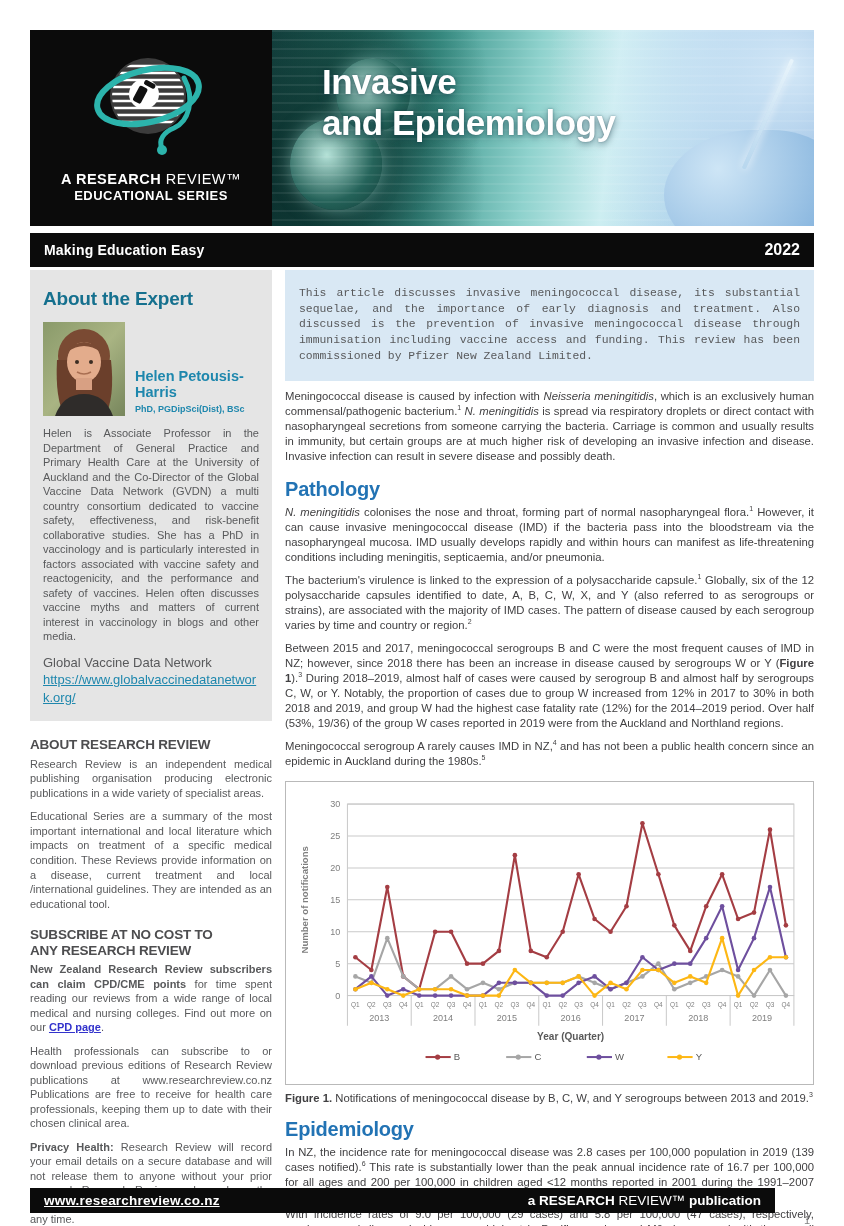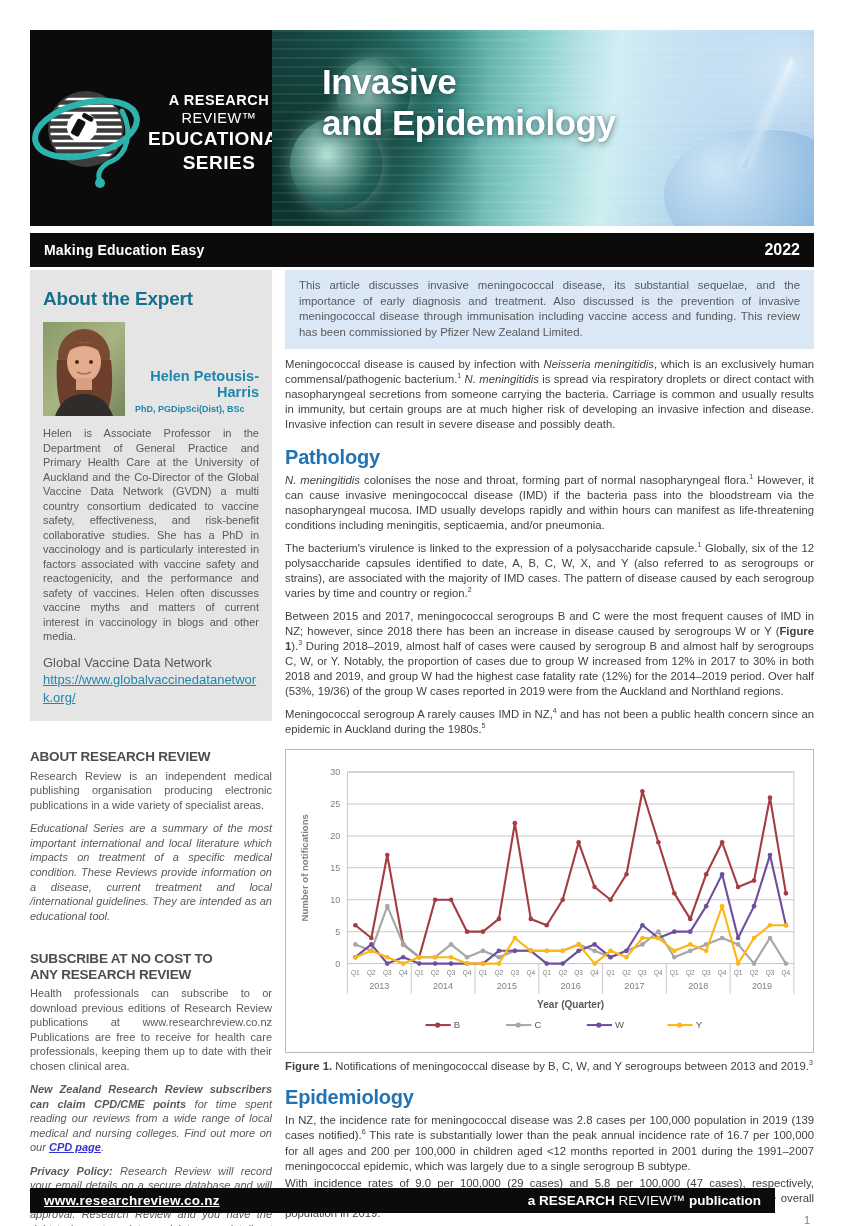--- a/index.html
+++ b/index.html
@@ -1,25 +1,25 @@
 <!DOCTYPE html>
 <html><head>
 <meta charset="utf-8">
 <style>
   * { margin:0; padding:0; box-sizing:border-box; }
   body { width:844px; height:1226px; background:#ffffff; font-family:"Liberation Sans", sans-serif; position:relative; overflow:hidden; color:#414042; }
   .page { position:absolute; inset:0; }
 
   
   .masthead { position:absolute; left:30px; top:30px; width:784px; height:196px; display:flex; background:#0b0b0b; }
-  .mast-left { width:242px; height:100%; background:#0b0b0b; position:relative; display:flex; flex-direction:row; align-items:center; justify-content:flex-start; }
+  .mast-left { width:242px; height:100%; background:#0b0b0b; position:relative; display:flex; flex-direction:column; align-items:center; justify-content:flex-start; }
   .mast-left .logo-wrap { margin-top:18px; }
   .brand-lines { text-align:center; color:#fff; margin-top:10px; line-height:1.25; }
   .brand-lines .l1 { font-size:14.5px; letter-spacing:.5px; }
-  .brand-lines .l2 { font-size:19px; letter-spacing:.5px; font-weight:bold; }
+  .brand-lines .l2 { font-size:13px; letter-spacing:.5px; font-weight:bold; }
   .mast-right { flex:1; position:relative; overflow:hidden;
     background:
       radial-gradient(circle at 6% 78%, rgba(10,45,42,.95) 0%, rgba(10,45,42,.0) 34%),
       radial-gradient(circle at 13% 30%, rgba(25,80,72,.85) 0%, rgba(25,80,72,0) 30%),
       radial-gradient(circle at 96% 20%, rgba(220,238,250,.9) 0%, rgba(220,238,250,0) 45%),
       linear-gradient(97deg, #11393a 0%, #1d5f58 14%, #3d968c 30%, #8fd2cd 48%, #cdeef1 62%, #a9d0e9 76%, #7fb0dc 88%, #6094cf 100%);
   }
   .streaks { position:absolute; inset:0; background:repeating-linear-gradient(180deg, rgba(255,255,255,.14) 0 2px, rgba(255,255,255,0) 2px 9px); opacity:.5; mix-blend-mode:screen; }
   .bacteria { position:absolute; border-radius:50%; background:radial-gradient(circle at 40% 40%, rgba(190,235,225,.95), rgba(40,105,95,.85) 60%, rgba(15,60,55,.9)); box-shadow:0 0 18px rgba(160,220,210,.5); filter:blur(.5px); }
   .b1 { width:92px; height:92px; left:18px; top:88px; }
@@ -36,38 +36,38 @@
   .content { position:absolute; left:30px; top:270px; width:784px; display:flex; gap:13px; }
   .col-left { width:242px; flex:0 0 242px; }
   .col-main { flex:1; min-width:0; }
 
   
   .expert-box { background:#e5e5e5; padding:18px 13px 15px; }
   .expert-box h2 { color:#15708e; font-size:19px; margin-bottom:12px; letter-spacing:-.2px; }
   .expert-head { display:flex; align-items:flex-end; gap:10px; margin-bottom:10px; }
   .expert-photo { width:82px; height:94px; flex:0 0 82px; display:block; }
   .expert-id { padding-bottom:2px; }
-  .expert-name { color:#1e87ad; font-weight:bold; font-size:14.5px; line-height:1.1;text-align:right; }
+  .expert-name { color:#1e87ad; font-weight:bold; font-size:14.5px; line-height:1.1; }
   .expert-creds { color:#1e87ad; font-weight:bold; font-size:9px; margin-top:3px; }
   .sb-text { color:#58595b; font-size:11px; line-height:1.32; text-align:justify; }
-  .sb-text + .sb-text { margin-top:9px;font-style:italic; }
+  .sb-text + .sb-text { margin-top:9px; }
   .gvdn { margin-top:10px; color:#58595b; font-size:13px; line-height:1.35; }
   .gvdn a { color:#1e87ad; text-decoration:underline; word-break:break-all; }
 
-  .sb-section { margin-top:28px; }
+  .sb-section { margin-top:16px; }
   .sb-h { color:#4d4d4f; font-size:13.5px; font-weight:bold; letter-spacing:-.2px; line-height:1.15; margin-bottom:4px; }
   .r-b { font-weight:bold; }
   .r-i { font-style:italic; }
   sup.r-sup { font-size:7px; line-height:0; }
   .r-bluelink { color:#3333cc; font-weight:bold; text-decoration:underline; }
 
   .rr-logo-bottom { margin-top:26px; display:flex; align-items:center; gap:8px; }
 
   
-  .intro-box { background:#d9e8f4; padding:8px 14px; color:#58595b; font-size:11.4px; line-height:1.38; text-align:justify; }
+  .intro-box { background:#d9e8f4; padding:16px 14px; color:#58595b; font-size:11.4px; line-height:1.38; text-align:justify;font-family:Liberation Mono, monospace; }
   .para { font-size:11.3px; line-height:1.33; text-align:justify; color:#414042; margin-top:8px; }
   .sec-h { color:#2273b4; font-size:20px; font-weight:bold; letter-spacing:-.2px; margin:14px 0 4px; }
 
   .figure-box { margin-top:12px; border:1px solid #b9b9b9; background:#fff; padding:10px 6px 4px; }
   .fig-caption { margin-top:7px; font-size:11.3px; color:#414042; }
 
   
   .footer-bar { position:absolute; left:30px; top:1188px; width:745px; height:25px; background:#0b0b0b; color:#fff; display:flex; align-items:center; justify-content:space-between; padding:0 14px; }
   .footer-bar .url { font-weight:bold; font-size:13.5px; text-decoration:underline; color:#fff; letter-spacing:.2px; }
   .footer-bar .pub { font-size:13.5px; }
@@ -171,23 +171,23 @@
         <div class="sb-h">ABOUT RESEARCH REVIEW</div>
         <p class="sb-text">Research Review is an independent medical publishing organisation producing electronic publications in a wide variety of specialist areas.</p>
         <p class="sb-text">Educational Series are a summary of the most important international and local literature which impacts on treatment of a specific medical condition. These Reviews provide information on a disease, current treatment and local /international guidelines. They are intended as an educational tool.</p>
       </div>
 
       <div class="sb-section">
         <div class="sb-h">
           <div>SUBSCRIBE AT NO COST TO</div>
           <div>ANY RESEARCH REVIEW</div>
         </div>
+        <p class="sb-text"><span class="r-b">New Zealand Research Review subscribers can claim CPD/CME points</span><span class="r-plain"> for time spent reading our reviews from a wide range of local medical and nursing colleges. Find out more on our </span><span class="r-bluelink">CPD page</span><span class="r-plain">.</span></p>
         <p class="sb-text">Health professionals can subscribe to or download previous editions of Research Review publications at www.researchreview.co.nz Publications are free to receive for health care professionals, keeping them up to date with their chosen clinical area.</p>
-        <p class="sb-text"><span class="r-b">New Zealand Research Review subscribers can claim CPD/CME points</span><span class="r-plain"> for time spent reading our reviews from a wide range of local medical and nursing colleges. Find out more on our </span><span class="r-bluelink">CPD page</span><span class="r-plain">.</span></p>
-        <p class="sb-text"><span class="r-b">Privacy Policy:</span><span class="r-plain"> Research Review will record your email details on a secure database and will not release them to anyone without your prior approval. Research Review and you have the right to inspect, update or delete your details at any time.</span></p>
+        <p class="sb-text"><span class="r-b">Privacy Health:</span><span class="r-plain"> Research Review will record your email details on a secure database and will not release them to anyone without your prior approval. Research Review and you have the right to inspect, update or delete your details at any time.</span></p>
       </div>
 
       <div class="rr-logo-bottom">
         <svg width="52" height="58" viewBox="0 0 104 116">
           <defs>
               <clipPath id="globeClip2">
                 <circle cx="50" cy="44" r="32"></circle>
               </clipPath>
             </defs>
           <circle cx="50" cy="44" r="34" fill="#ffffff" stroke="#4a4a4c" stroke-width="4"></circle>

